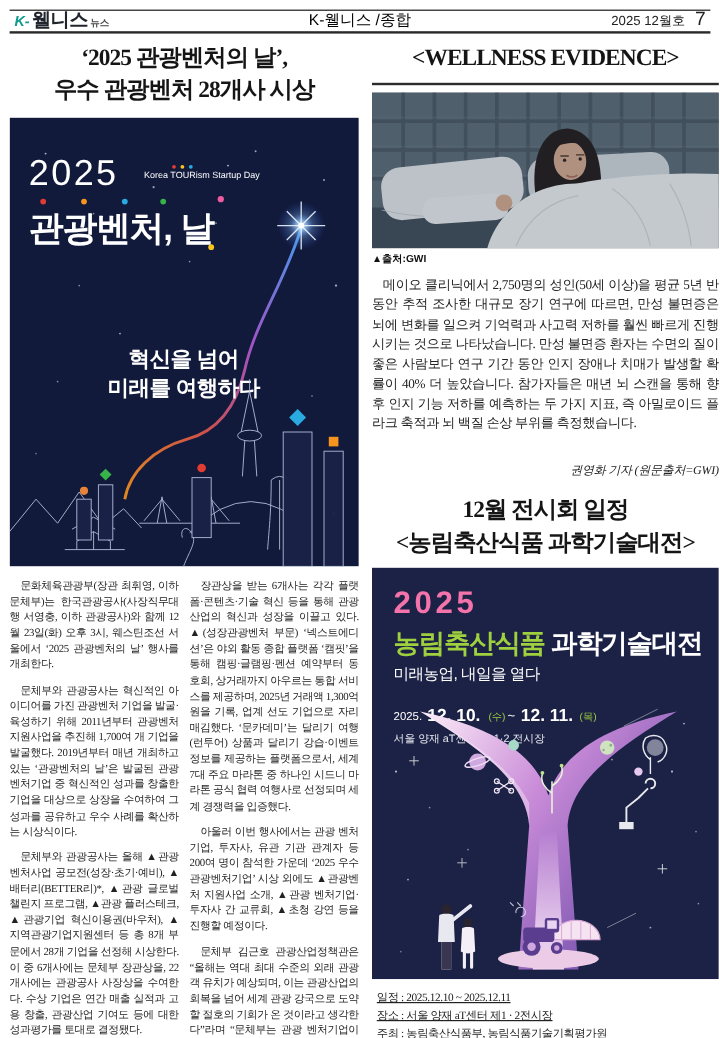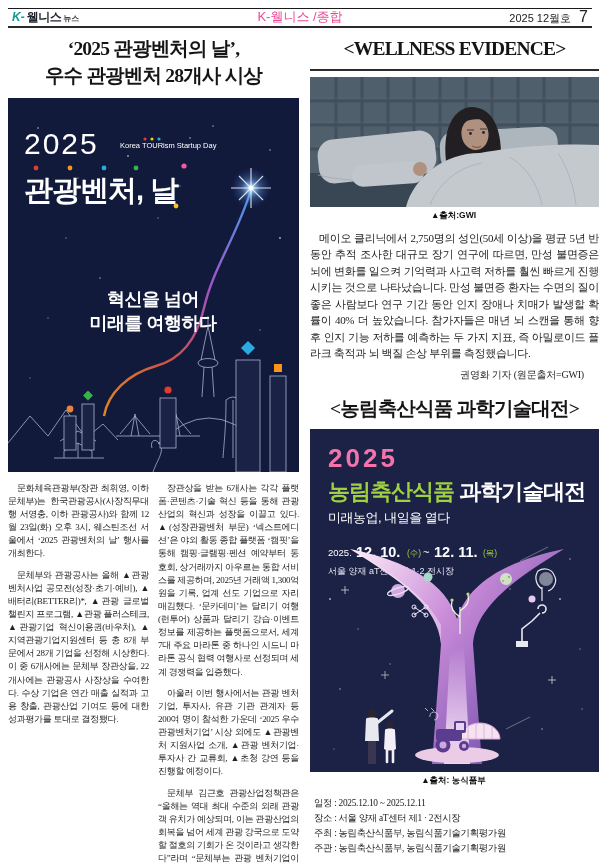--- a/index.html
+++ b/index.html
@@ -15,66 +15,66 @@
   .masthead {
     margin:2px 2px 0 2px;
     border-top:1.5px solid #1a1a1a;
     border-bottom:2.5px solid #2a2a2a;
     display:flex; align-items:center;
     padding:2px 4px 3px 4px; height:20px;
     font-family:"Liberation Sans", sans-serif;
   }
   .logo { display:flex; align-items:baseline; gap:2px; width:170px; }
   .logo-k { color:#0f9b8e; font-weight:800; font-style:italic; font-size:12px; }
-  .logo-main { font-weight:800; font-size:12px; color:#20242c; letter-spacing:-0.5px;}
+  .logo-main { font-weight:800; font-size:16px; color:#20242c; letter-spacing:-0.5px;}
   .logo-sub { font-size:8px; color:#444; font-weight:700; }
-  .masthead-center { flex:1; text-align:center; font-size:13px; color:#ec4899; letter-spacing:0px; }
-  .masthead-right { width:170px; text-align:right; font-size:11px; color:#222; display:flex; justify-content:flex-end; align-items:flex-end; gap:8px;}
+  .masthead-center { flex:1; text-align:center; font-size:13px; color:#000000; letter-spacing:0px; }
+  .masthead-right { width:170px; text-align:right; font-size:11px; color:#222; display:flex; justify-content:flex-end; align-items:center; gap:8px;}
   .masthead-page { font-size:16px; }
 
   
   .columns { display:flex; gap:11px; padding:4px 2px 0 2px; }
   .col-left { width:291px; }
   .col-right { width:289px; }
 
   .headline {
     font-family:Liberation Serif, serif;
     text-align:center; font-size:19.5px; font-weight:600;
     letter-spacing:-0.8px; line-height:1.38; color:#151515;
     margin:4px 0 8px 0;
   }
   .headline.small-margin { margin-bottom:6px;text-align:center; }
   .rule { border:0; border-top:2.5px solid #2b2b2b; margin:4px 0 6px 0; }
 
   .art { display:block; }
   .caption {
     font-family:"Liberation Sans", sans-serif;
-    text-align:center; font-size:8.5px; font-weight:700; color:#111;
+    text-align:left; font-size:8.5px; font-weight:700; color:#111;
     margin:3px 2px 0 0;
   }
 
   .body-cols { display:flex; gap:9px; margin-top:10px; }
   .body-col { width:141px; }
   .body-text p {
     font-size:9px; line-height:1.46; text-align:justify;
     letter-spacing:-0.3px; color:#222; text-indent:9px; margin-bottom:8px;
   }
 
   .byline {
     text-align:right; font-size:10px; color:#222; letter-spacing:-0.2px;
   }
 
   .wide-body p {
     font-size:11px; line-height:1.5; text-align:justify;
     letter-spacing:-0.3px; color:#222; text-indent:9px; margin-top:8px;
   }
-  .wellness-byline { margin-top:6px; padding-right:15px; }
+  .wellness-byline { margin-top:23px; padding-right:0;font-style:italic; }
 
   .details { margin-top:9px; font-size:9.4px; line-height:1.6; letter-spacing:-0.3px; color:#222; padding-left:4px;}
-  .details div { white-space:nowrap; }
+  .details div { white-space:nowrap;text-decoration:underline; }
 </style>
 </head>
 <body>
 
 <div class="page">
 
   <div class="masthead">
     <div class="logo">
       <span class="logo-k">K-</span>
       <span class="logo-main">웰니스</span>
@@ -174,20 +174,21 @@
           <rect x="76.5" y="294" width="7" height="7" fill="#37b34a" transform="rotate(45 80 297.5)"></rect>
           <circle cx="160" cy="292" r="3.6" fill="#e03c31"></circle>
           <rect x="235" y="245" width="10" height="10" fill="#29abe2" transform="rotate(45 240 250)"></rect>
           <rect x="266" y="266" width="8" height="8" fill="#f7941d"></rect>
         </g>
       </svg>
 
       <div class="body-cols body-text">
         <div class="body-col">
           <p>문화체육관광부(장관 최휘영, 이하 문체부)는 한국관광공사(사장직무대행 서영충, 이하 관광공사)와 함께 12월 23일(화) 오후 3시, 웨스틴조선 서울에서 ‘2025 관광벤처의 날’ 행사를 개최한다.</p>
+          <p>문체부와 관광공사는 혁신적인 아이디어를 가진 관광벤처 기업을 발굴·육성하기 위해 2011년부터 관광벤처 지원사업을 추진해 1,700여 개 기업을 발굴했다. 2019년부터 매년 개최하고 있는 ‘관광벤처의 날’은 발굴된 관광벤처기업 중 혁신적인 성과를 창출한 기업을 대상으로 상장을 수여하여 그 성과를 공유하고 우수 사례를 확산하는 시상식이다.</p>
           <p>문체부와 관광공사는 올해 ▲관광벤처사업 공모전(성장·초기·예비), ▲배터리(BETTER리)*, ▲관광 글로벌 챌린지 프로그램, ▲관광 플러스테크, ▲관광기업 혁신이용권(바우처), ▲지역관광기업지원센터 등 총 8개 부문에서 28개 기업을 선정해 시상한다. 이 중 6개사에는 문체부 장관상을, 22개사에는 관광공사 사장상을 수여한다. 수상 기업은 연간 매출 실적과 고용 창출, 관광산업 기여도 등에 대한 성과평가를 토대로 결정됐다.</p>
 
         </div>
         <div class="body-col">
           <p>장관상을 받는 6개사는 각각 플랫폼·콘텐츠·기술 혁신 등을 통해 관광산업의 혁신과 성장을 이끌고 있다. ▲(성장관광벤처 부문) ‘넥스트에디션’은 야외 활동 종합 플랫폼 ‘캠핏’을 통해 캠핑·글램핑·펜션 예약부터 동호회, 상거래까지 아우르는 통합 서비스를 제공하며, 2025년 거래액 1,300억 원을 기록, 업계 선도 기업으로 자리매김했다. ‘문카데미’는 달리기 여행(런투어) 상품과 달리기 강습·이벤트 정보를 제공하는 플랫폼으로서, 세계 7대 주요 마라톤 중 하나인 시드니 마라톤 공식 협력 여행사로 선정되며 세계 경쟁력을 입증했다.</p>
           <p>아울러 이번 행사에서는 관광 벤처기업, 투자사, 유관 기관 관계자 등 200여 명이 참석한 가운데 ‘2025 우수 관광벤처기업’ 시상 외에도 ▲관광벤처 지원사업 소개, ▲관광 벤처기업·투자사 간 교류회, ▲초청 강연 등을 진행할 예정이다.</p>
           <p>문체부 김근호 관광산업정책관은 “올해는 역대 최대 수준의 외래 관광객 유치가 예상되며, 이는 관광산업의 회복을 넘어 세계 관광 강국으로 도약할 절호의 기회가 온 것이라고 생각한다”라며 “문체부는 관광 벤처기업이 만들어내는 혁신이 지속되고 관광산업이 국가 선도산업으로 자리 잡을 수 있도록 적극 지원해 나가겠다”라고 밝혔다.</p>
 
         </div>
       </div>
@@ -240,20 +241,21 @@
         <div class="caption">▲출처:GWI</div>
 
         <div class="wide-body">
           <p>메이오 클리닉에서 2,750명의 성인(50세 이상)을 평균 5년 반 동안 추적 조사한 대규모 장기 연구에 따르면, 만성 불면증은 뇌에 변화를 일으켜 기억력과 사고력 저하를 훨씬 빠르게 진행시키는 것으로 나타났습니다. 만성 불면증 환자는 수면의 질이 좋은 사람보다 연구 기간 동안 인지 장애나 치매가 발생할 확률이 40% 더 높았습니다. 참가자들은 매년 뇌 스캔을 통해 향후 인지 기능 저하를 예측하는 두 가지 지표, 즉 아밀로이드 플라크 축적과 뇌 백질 손상 부위를 측정했습니다.</p>
         </div>
         <div class="byline wellness-byline">권영화 기자 (원문출처=GWI)</div>
       </div>
 
       <div style="margin-top:14px;">
         <div class="headline small-margin">
+          <div>12월 전시회 일정</div>
           <div>&lt;농림축산식품 과학기술대전&gt;</div>
         </div>
 
         <svg class="art" width="289" height="343" viewBox="0 0 289 343">
           <defs>
             <linearGradient id="tailG" x1="0" y1="0" x2="1" y2="0.7">
               <stop offset="0%" stop-color="#fdeef8"></stop>
               <stop offset="45%" stop-color="#c98bd8"></stop>
               <stop offset="100%" stop-color="#6b4aa8"></stop>
             </linearGradient>
@@ -351,21 +353,20 @@
               <circle cx="62" cy="285" r="4.5" fill="#2a2430"></circle>
               <path d="M56,290 C56,288 68,288 68,290 L69,312 H66 L66,335 H58 L58,312 H55 Z" fill="#e8e8f0"></path>
               <path d="M58,312 H66 L66,335 H58 Z" fill="#3a3550"></path>
               <path d="M67,294 L82,282" stroke="#e8e8f0" stroke-width="3" stroke-linecap="round"></path>
               <circle cx="80" cy="296" r="3.8" fill="#2a2430"></circle>
               <path d="M75,301 C75,299 85,299 85,301 L86,320 C82,322 78,322 74,320 Z" fill="#f4eef6"></path>
               <path d="M77,320 V333 M83,320 V333" stroke="#f4eef6" stroke-width="2.6" stroke-linecap="round"></path>
             </g>
           </g>
         </svg>
-        <div class="caption">▲출처: 농식품부</div>
 
         <div class="details">
           <div>일정 : 2025.12.10 ~ 2025.12.11</div>
           <div>장소 : 서울 양재 aT센터 제1 · 2전시장</div>
           <div>주최 : 농림축산식품부, 농림식품기술기획평가원</div>
           <div>주관 : 농림축산식품부, 농림식품기술기획평가원</div>
 
         </div>
 
       </div>

